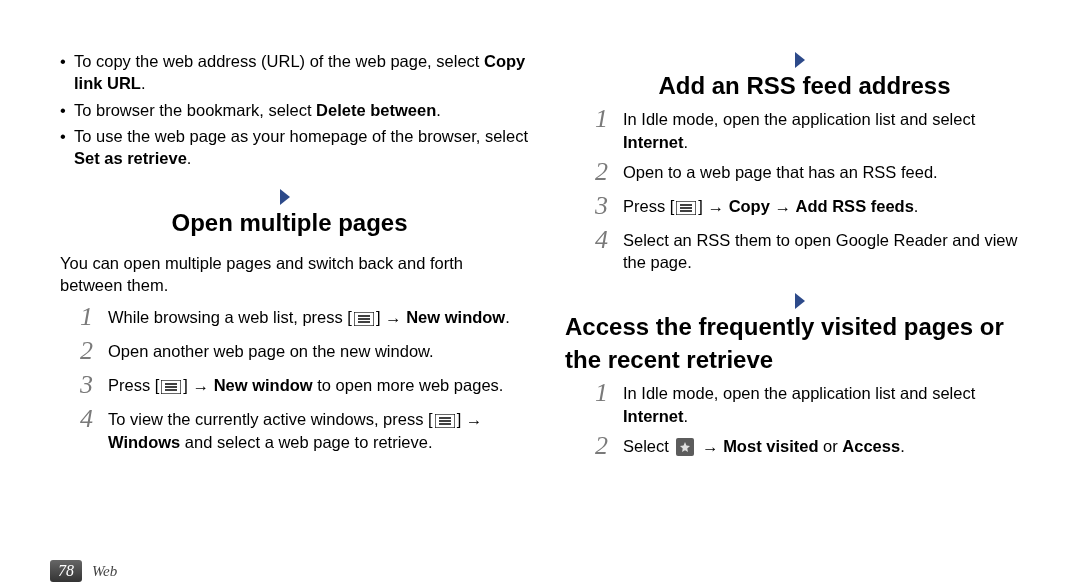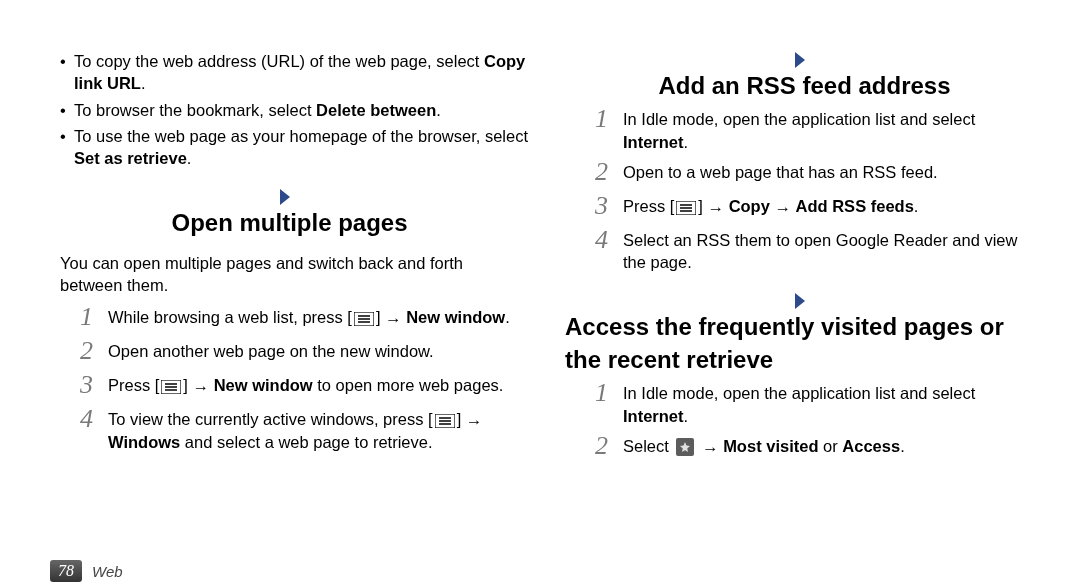--- a/index.html
+++ b/index.html
@@ -85,21 +85,21 @@
   .page-num-badge {
     background: linear-gradient(to bottom, #666, #333);
     color:#fff;
     font-style:italic;
     font-family:"Times New Roman", serif;
     padding: 2px 8px;
     border-radius:3px;
     font-size:16px;
     margin-right:10px;
   }
-  .section-label { font-style:italic; color:#444; }
+  .section-label { font-style:italic; color:#444;font-family:Liberation Serif, serif; }
 </style>
 </head>
 <body>
 
 <div class="page">
   <div class="col">
     <div class="bullet-list">
       <div class="bullet-item">
         <span class="bullet-dot">•</span>
         <span><span>To copy the web address (URL) of the web page, select </span><span class="b">Copy link URL</span><span>.</span></span>

